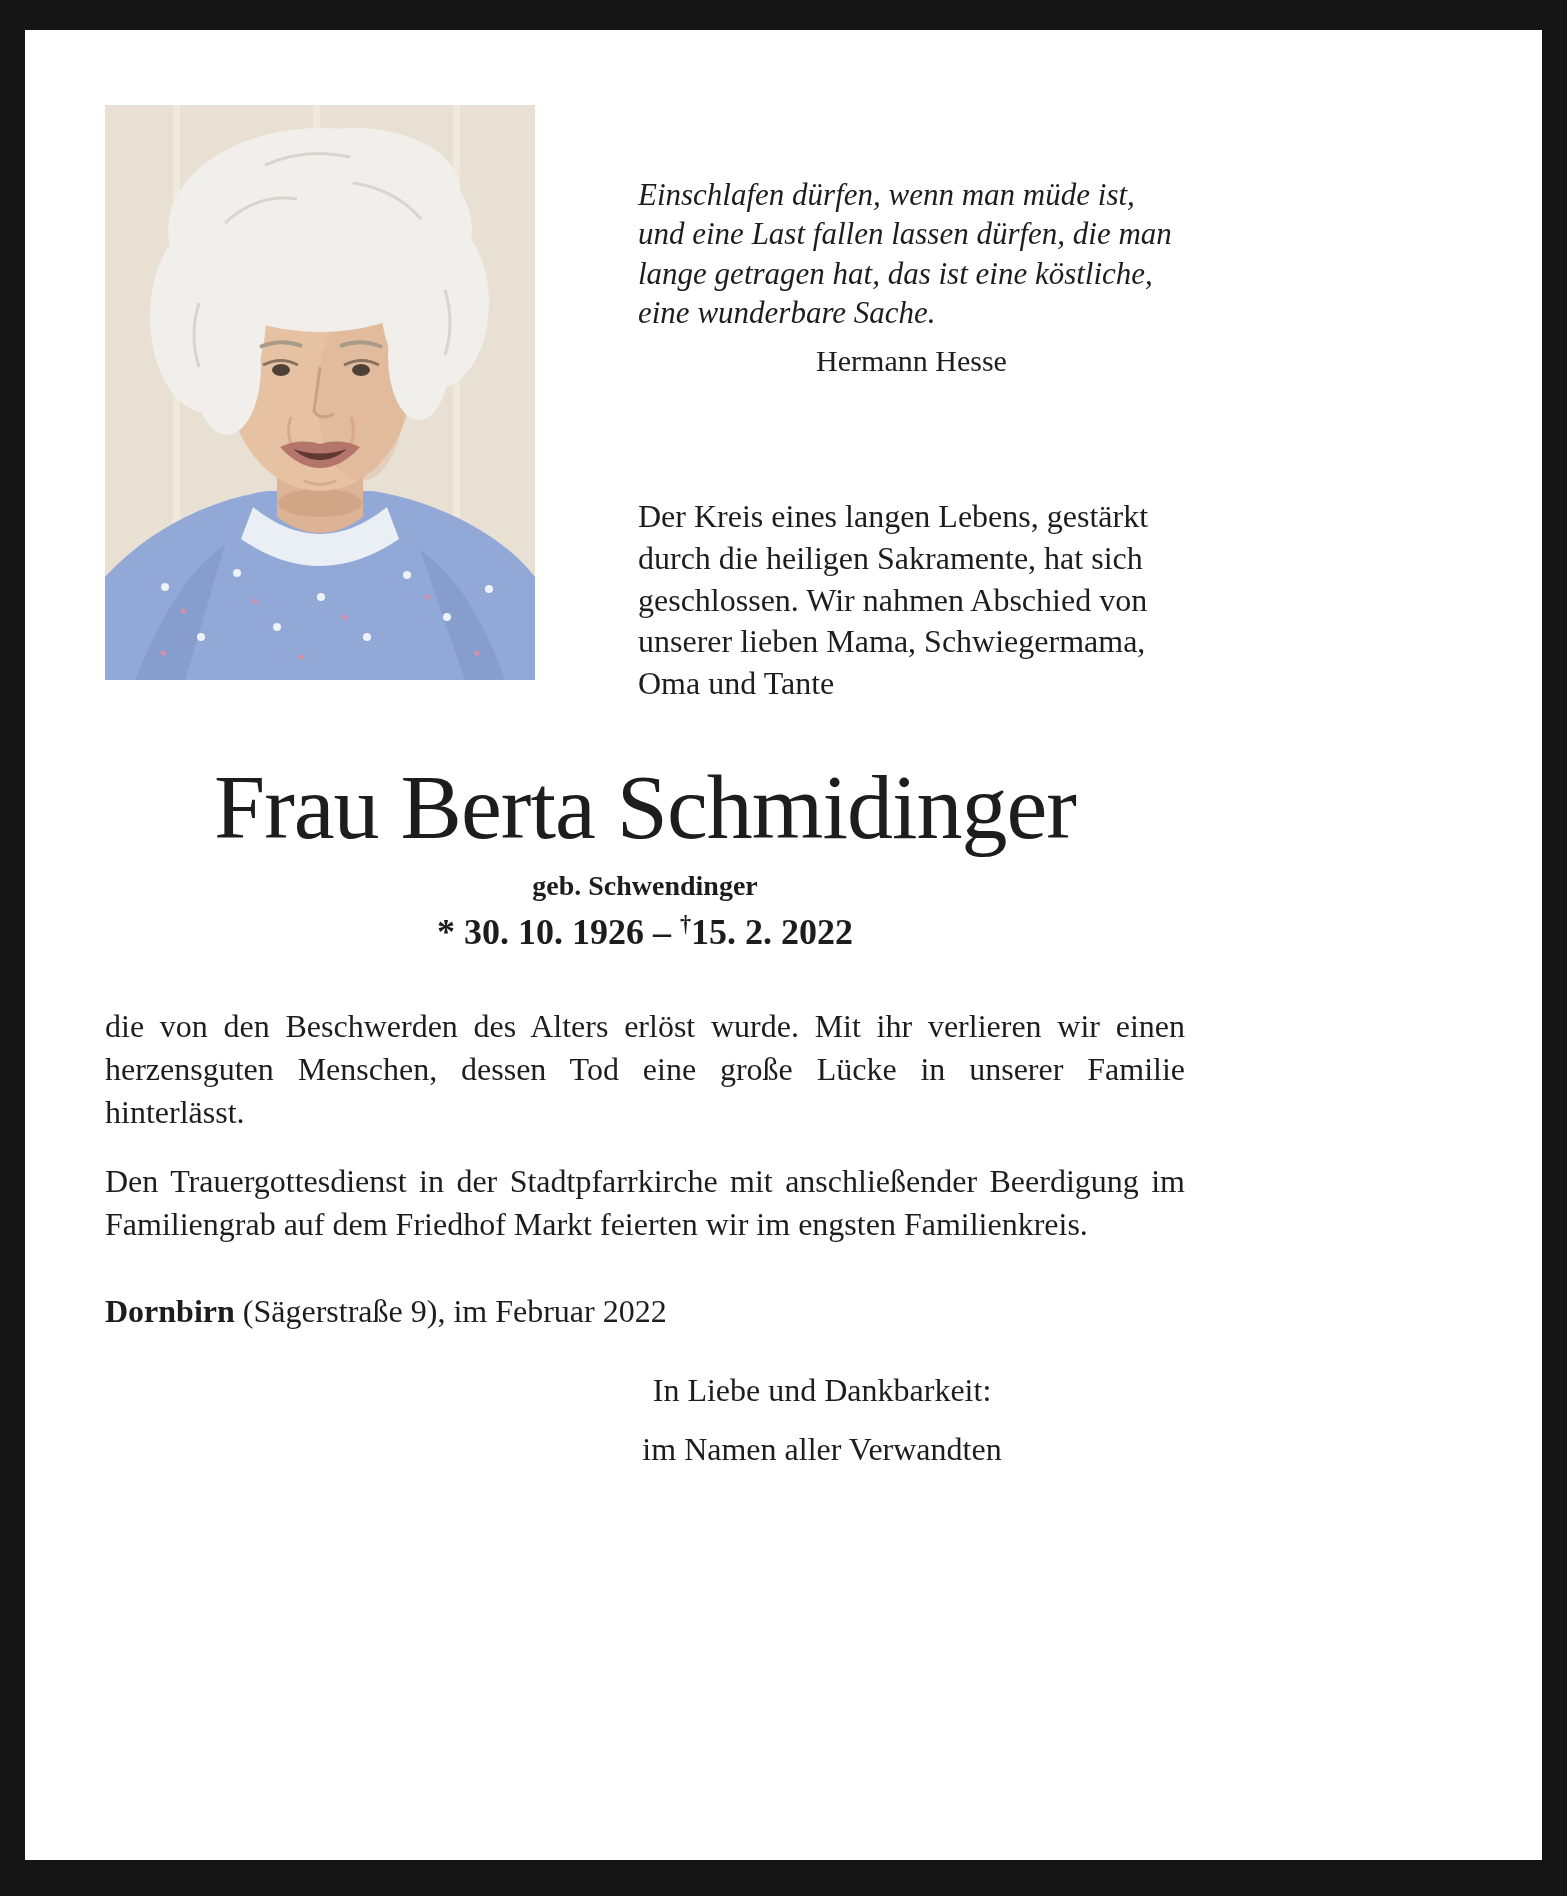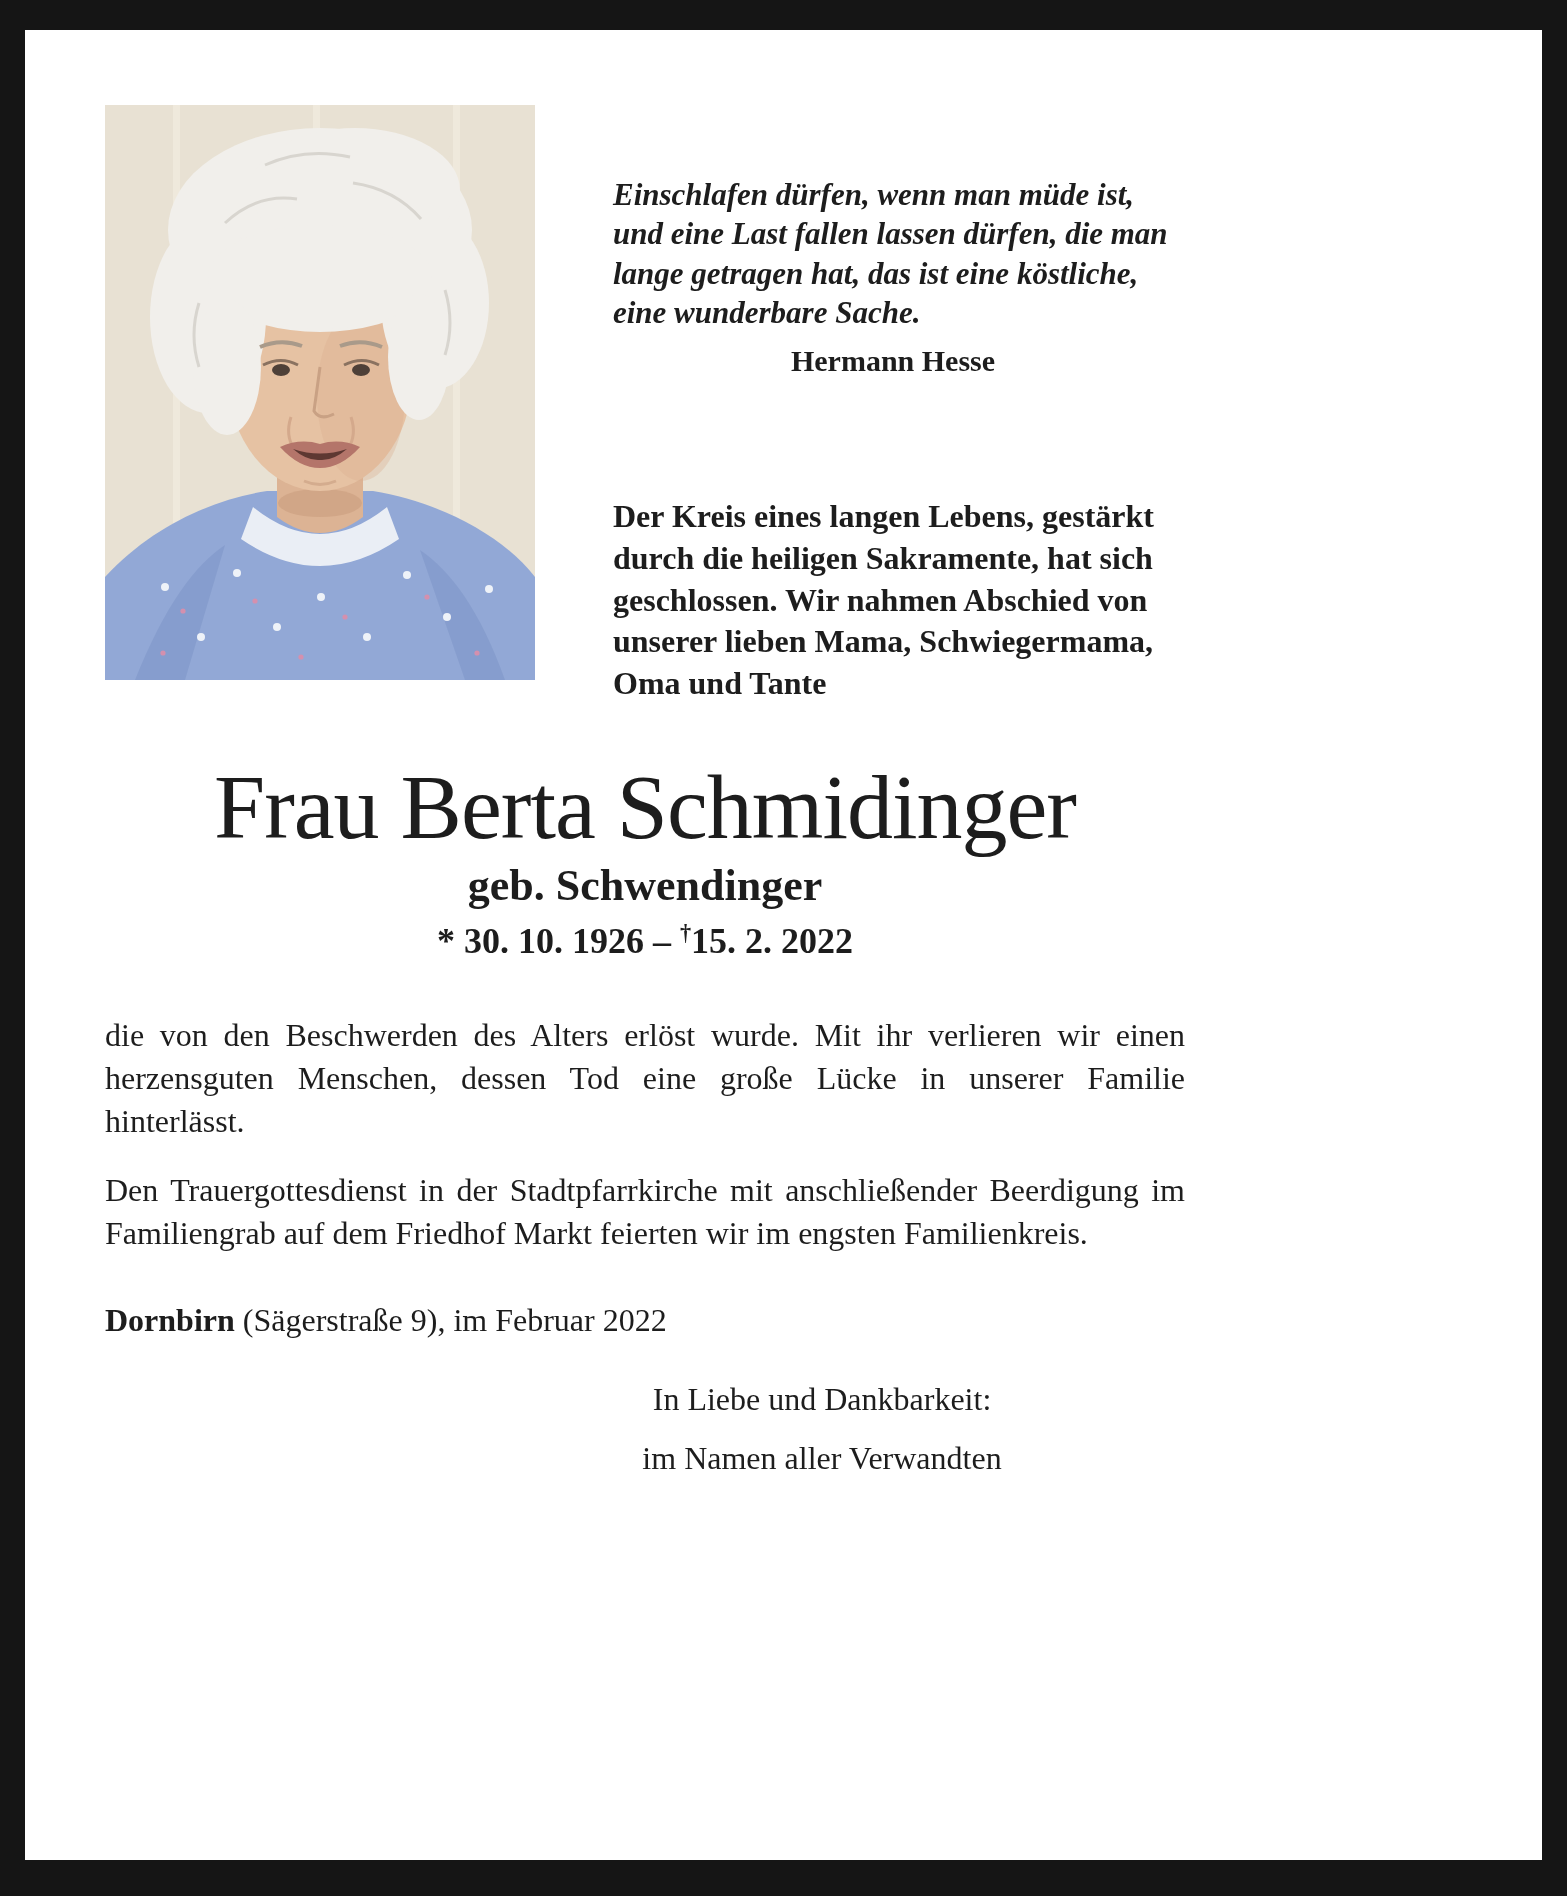--- a/index.html
+++ b/index.html
@@ -20,24 +20,23 @@
     width:1080px;
     margin:75px 0 0 80px;
   }
   .top-row { display:flex; }
   .photo-frame {
     flex:0 0 430px; width:430px; height:575px;
     overflow:hidden;
   }
   .photo-frame svg { display:block; }
   .right-col {
-    margin-left:78px;
+    margin-left:103px;
     width:560px;
     padding-top:70px;
-    font-weight:bold;
   }
   .quote-line {
     font-style:italic;
     font-size:31px;
     line-height:1.27;
     white-space:nowrap;
   }
   .quote-attribution {
     font-size:30px;
     text-align:center;
@@ -48,21 +47,21 @@
     font-size:32px;
     line-height:1.3;
   }
   .name-block { text-align:center; margin-top:55px; }
   .deceased-name {
     font-size:92px;
     font-weight:400;
     letter-spacing:-1px;
     line-height:1.05;
   }
-  .birth-name { font-size:44px; font-weight:700; margin-top:4px; }
+  .birth-name { font-size:28px; font-weight:700; margin-top:14px; }
   .life-dates { font-size:36px; font-weight:700; margin-top:9px; }
   .life-dates sup { font-size:0.62em; }
   .body-p {
     font-size:32px;
     line-height:1.34;
     text-align:justify;
   }
   .body-p1 { margin-top:52px; }
   .body-p2 { margin-top:26px; }
   .dateline { font-size:32px; margin-top:48px; }

